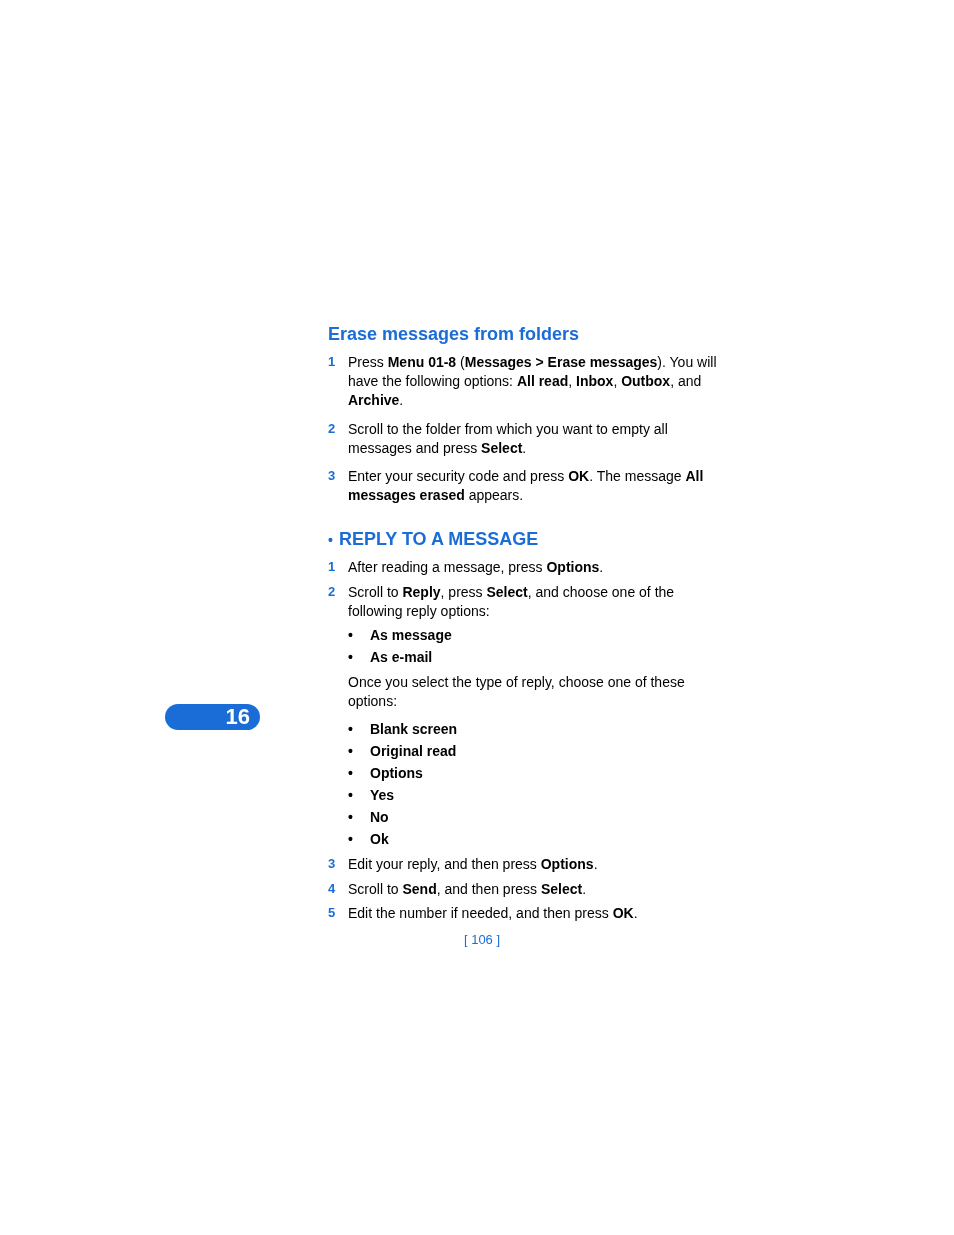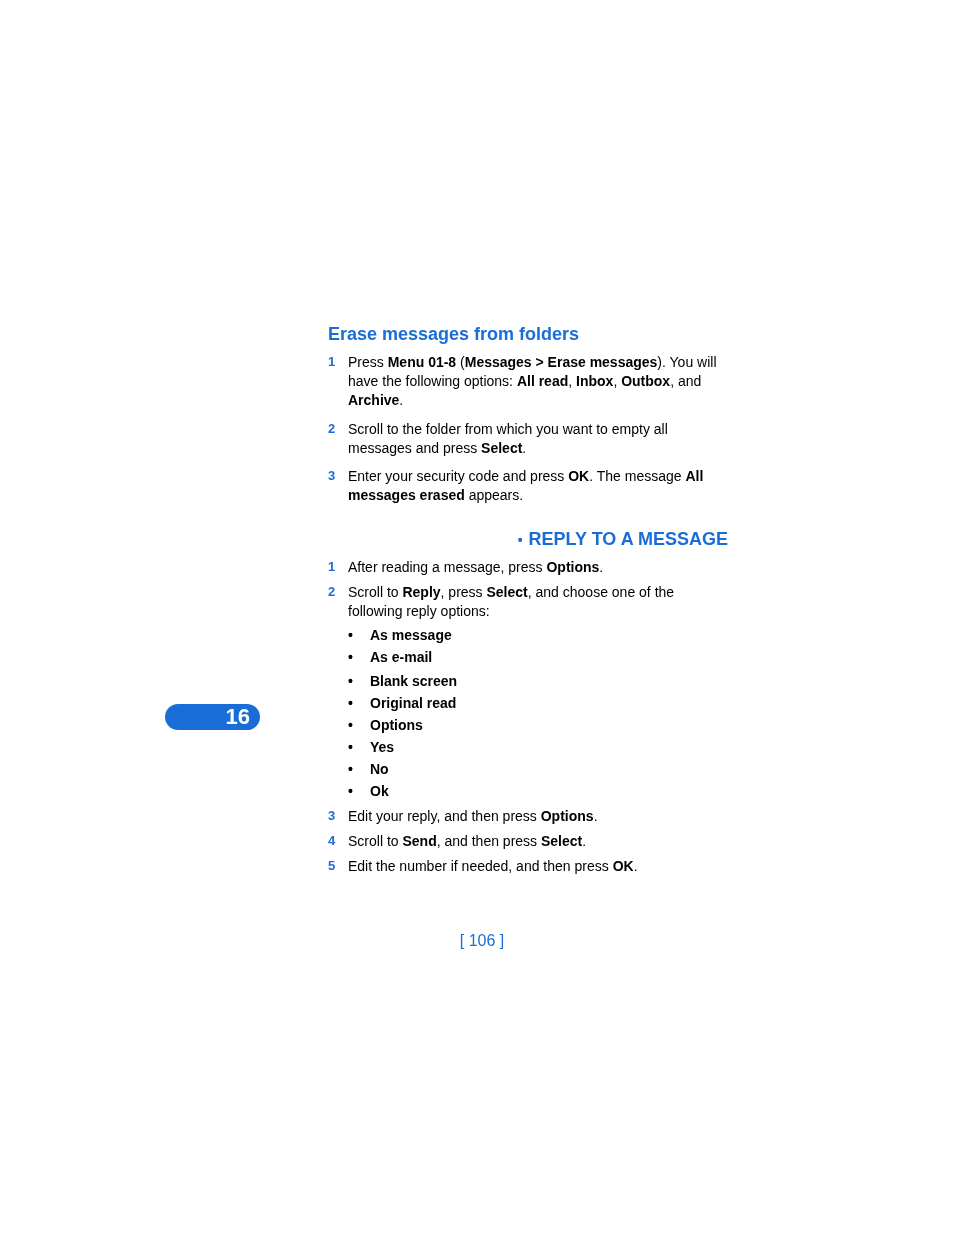--- a/index.html
+++ b/index.html
@@ -26,21 +26,20 @@
     font-size: 18px;
     margin: 0 0 8px 0;
     font-family: Verdana, Geneva, sans-serif;
   }
   .heading-section {
     color: #1a6dd6;
     font-weight: bold;
     font-size: 18px;
     margin: 24px 0 8px 0;
     font-family: Verdana, Geneva, sans-serif;
-    text-align: right;
   }
   .num-item {
     display: flex;
     margin-bottom: 10px;
     line-height: 1.35;
   }
   .num-item.tight {
     margin-bottom: 6px;
   }
   .num {
@@ -92,21 +91,21 @@
     box-sizing: border-box;
     font-family: "Arial Narrow", Arial, sans-serif;
   }
   .page-num {
     position: absolute;
     left: 282px;
     top: 932px;
     width: 400px;
     text-align: center;
     color: #1a6dd6;
-    font-size: 16px;
+    font-size: 13px;
   }
   .bullet-prefix {
     color: #1a6dd6;
     font-weight: bold;
     font-size: 14px;
     margin-right: 6px;
   }
 </style>
 </head>
 <body>
@@ -150,20 +149,21 @@
       <div class="bullet-list">
         <div class="bullet-item">
           <div class="bullet-dot">•</div>
           <div><b>As message</b></div>
         </div>
         <div class="bullet-item">
           <div class="bullet-dot">•</div>
           <div><b>As e-mail</b></div>
         </div>
       </div>
+      <div class="indent-para">Once you select the type of reply, choose one of these options:</div>
       <div class="bullet-list">
         <div class="bullet-item">
           <div class="bullet-dot">•</div>
           <div><b>Blank screen</b></div>
         </div>
         <div class="bullet-item">
           <div class="bullet-dot">•</div>
           <div><b>Original read</b></div>
         </div>
         <div class="bullet-item">

